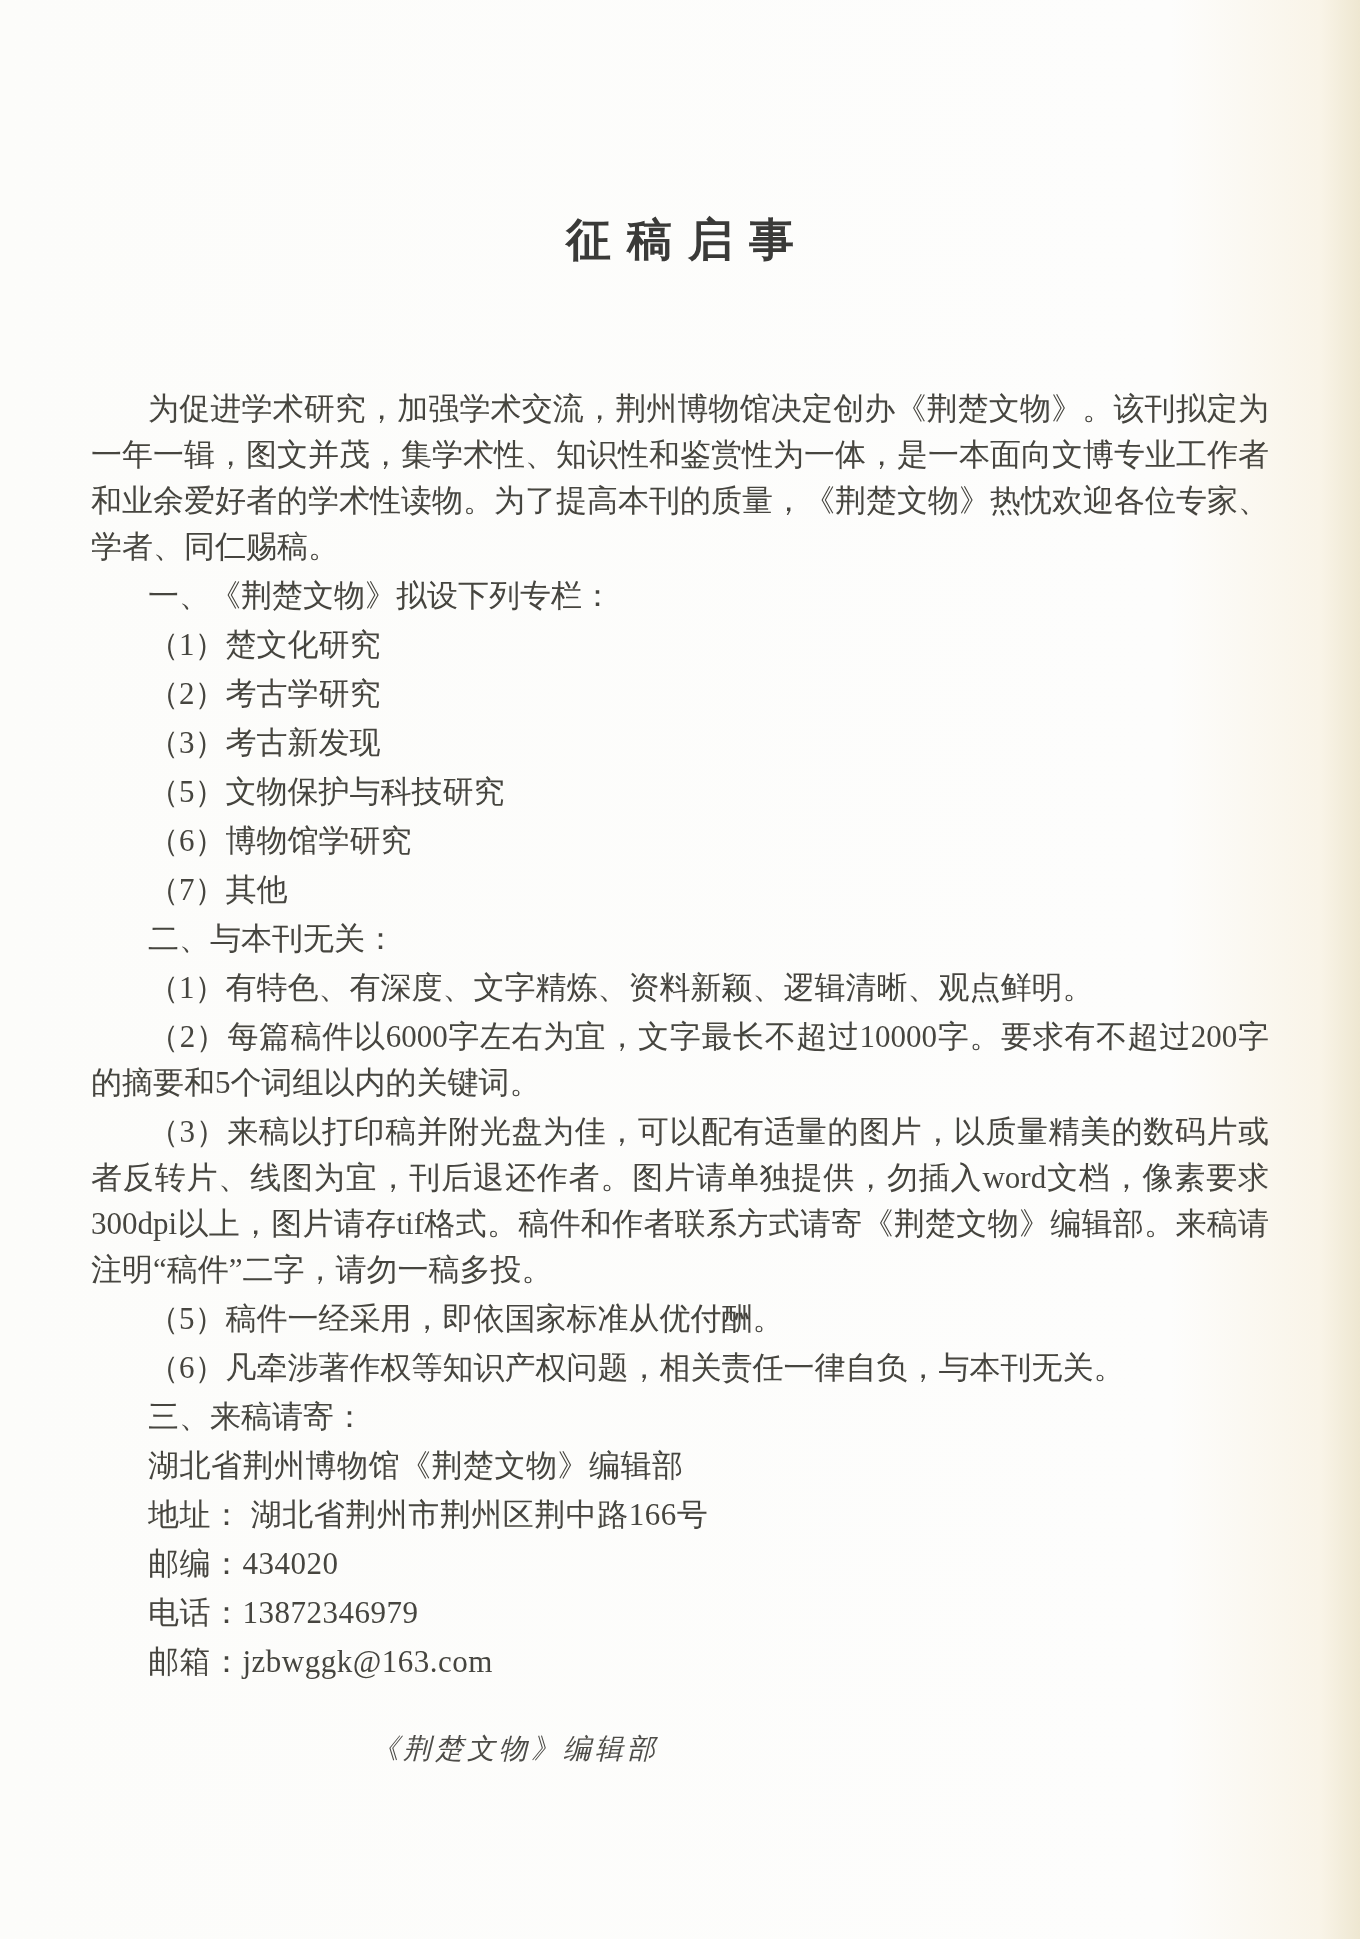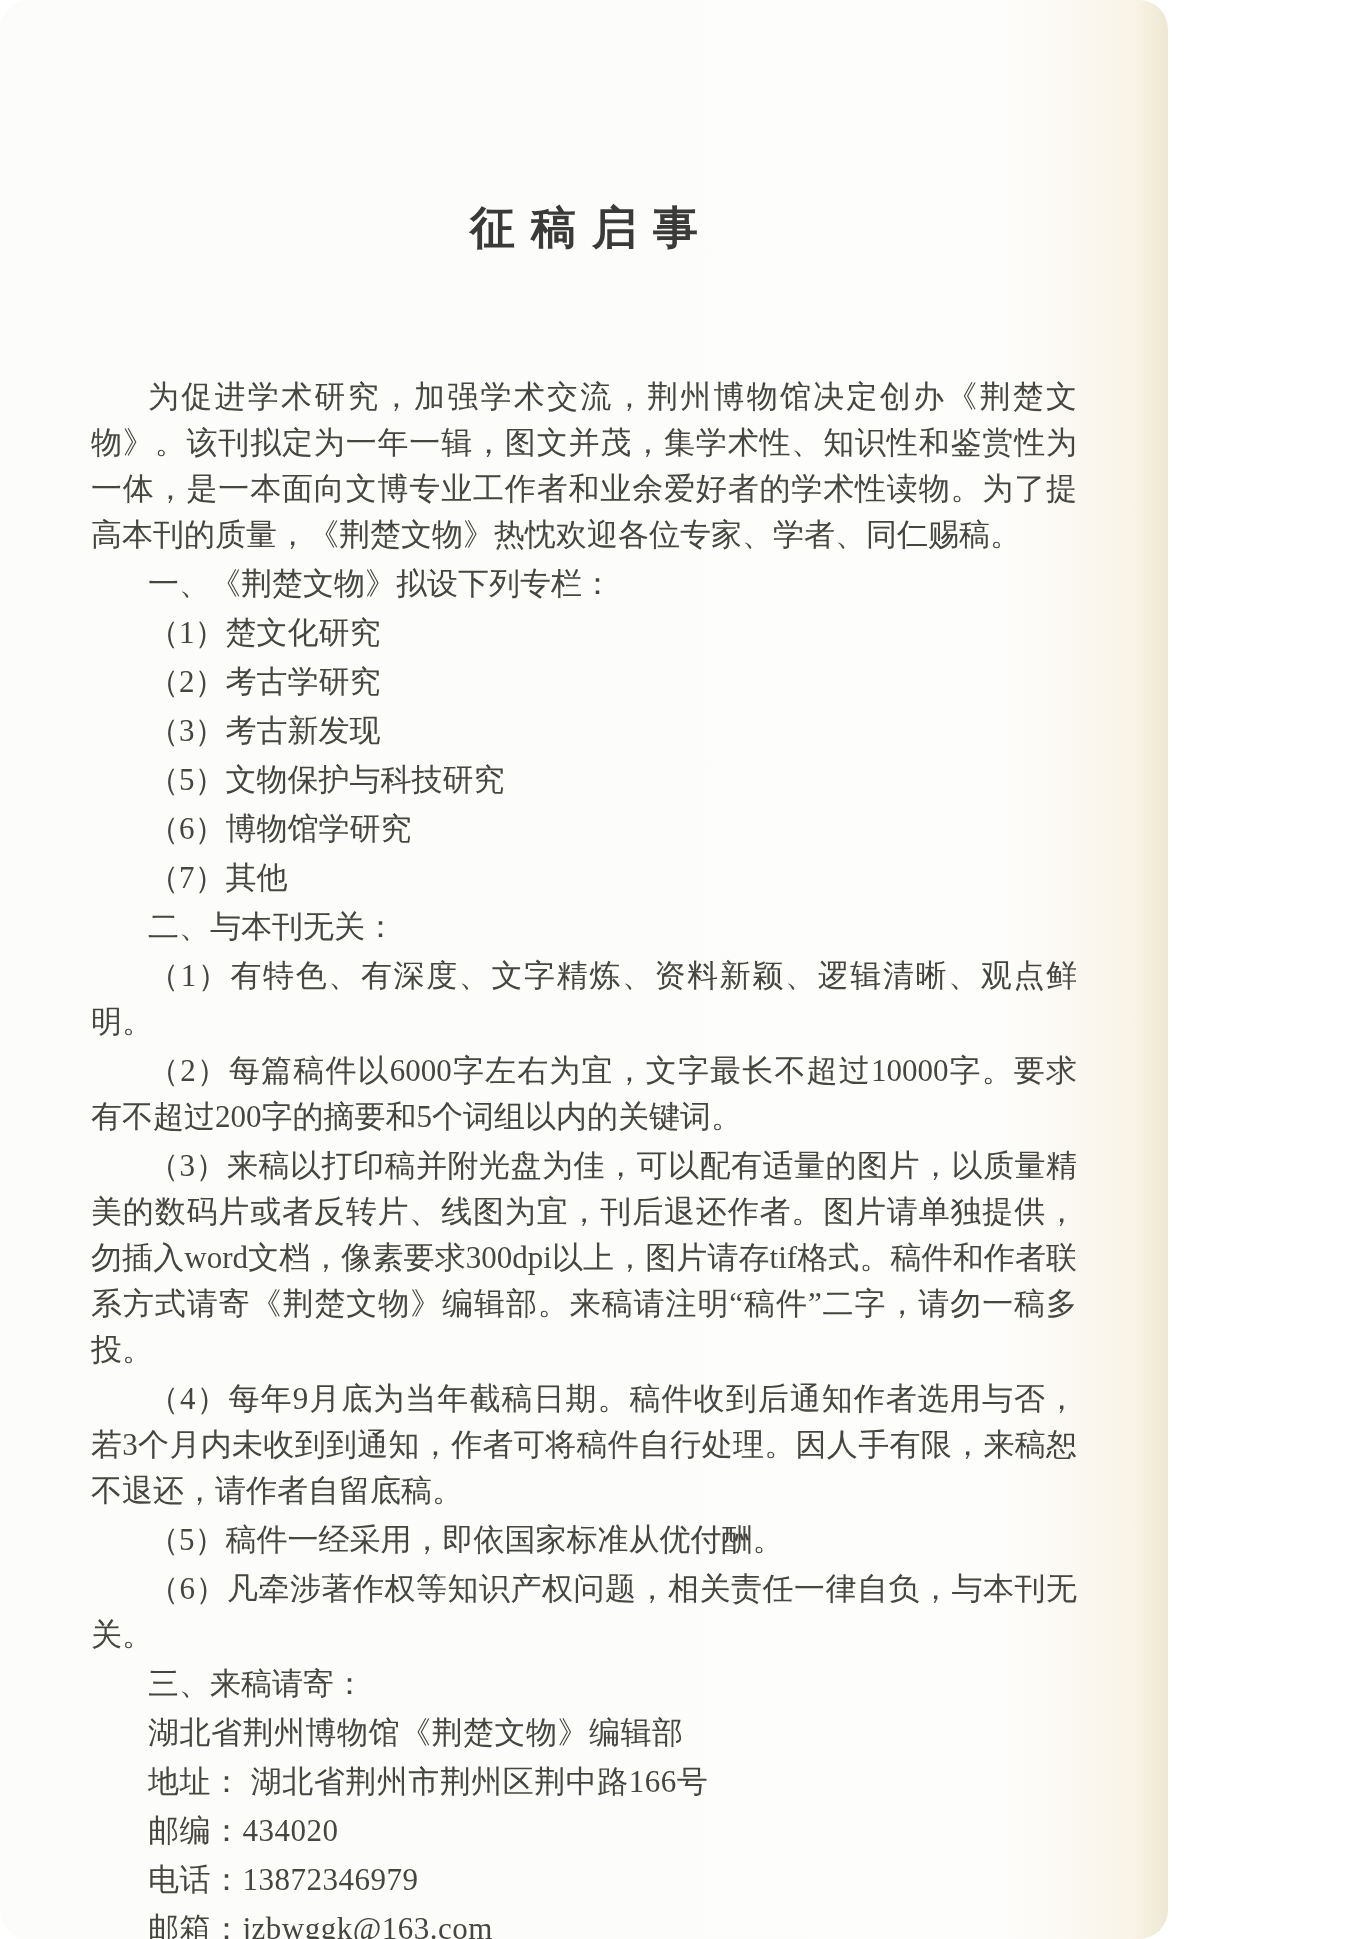--- a/index.html
+++ b/index.html
@@ -2,29 +2,28 @@
 <html><head>
 <meta charset="utf-8">
 <style>
   html, body {
     margin: 0;
     padding: 0;
     background: #ffffff;
   }
   .page {
     position: relative;
-    width: 1168px;
+    width: 1360px;
     height: 1939px;
     box-sizing: border-box;
-    padding: 4px 88px;
+    padding: 16px 88px;
     overflow: hidden;
     background: linear-gradient(90deg, #fcfcfa 0%, #fdfdfc 86%, #f9f4e8 97%, #eee7d1 100%);
     font-family: "Liberation Serif", "DejaVu Serif", serif;
     color: #46453f;
-    border-radius: 29px;
   }
   .title {
     margin: 0;
     padding-top: 196px;
     text-align: center;
     font-size: 45px;
     line-height: 56px;
     font-weight: bold;
     letter-spacing: 16px;
     text-indent: 16px;
@@ -69,21 +68,20 @@
     <p class="para">（2）考古学研究</p>
     <p class="para">（3）考古新发现</p>
     <p class="para">（5）文物保护与科技研究</p>
     <p class="para">（6）博物馆学研究</p>
     <p class="para">（7）其他</p>
 
     <p class="para">二、与本刊无关：</p>
     <p class="para">（1）有特色、有深度、文字精炼、资料新颖、逻辑清晰、观点鲜明。</p>
     <p class="para">（2）每篇稿件以6000字左右为宜，文字最长不超过10000字。要求有不超过200字的摘要和5个词组以内的关键词。</p>
     <p class="para">（3）来稿以打印稿并附光盘为佳，可以配有适量的图片，以质量精美的数码片或者反转片、线图为宜，刊后退还作者。图片请单独提供，勿插入word文档，像素要求300dpi以上，图片请存tif格式。稿件和作者联系方式请寄《荆楚文物》编辑部。来稿请注明“稿件”二字，请勿一稿多投。</p>
-    <p class="para">（4）每年9月底为当年截稿日期。稿件收到后通知作者选用与否，若3个月内未收到到通知，作者可将稿件自行处理。因人手有限，来稿恕不退还，请作者自留底稿。</p>
     <p class="para">（5）稿件一经采用，即依国家标准从优付酬。</p>
     <p class="para">（6）凡牵涉著作权等知识产权问题，相关责任一律自负，与本刊无关。</p>
 
     <p class="para">三、来稿请寄：</p>
     <div class="contact">
       <p class="para">湖北省荆州博物馆《荆楚文物》编辑部</p>
       <p class="para">地址： 湖北省荆州市荆州区荆中路166号</p>
       <p class="para">邮编：434020</p>
       <p class="para">电话：13872346979</p>
       <p class="para">邮箱：jzbwggk@163.com</p>

